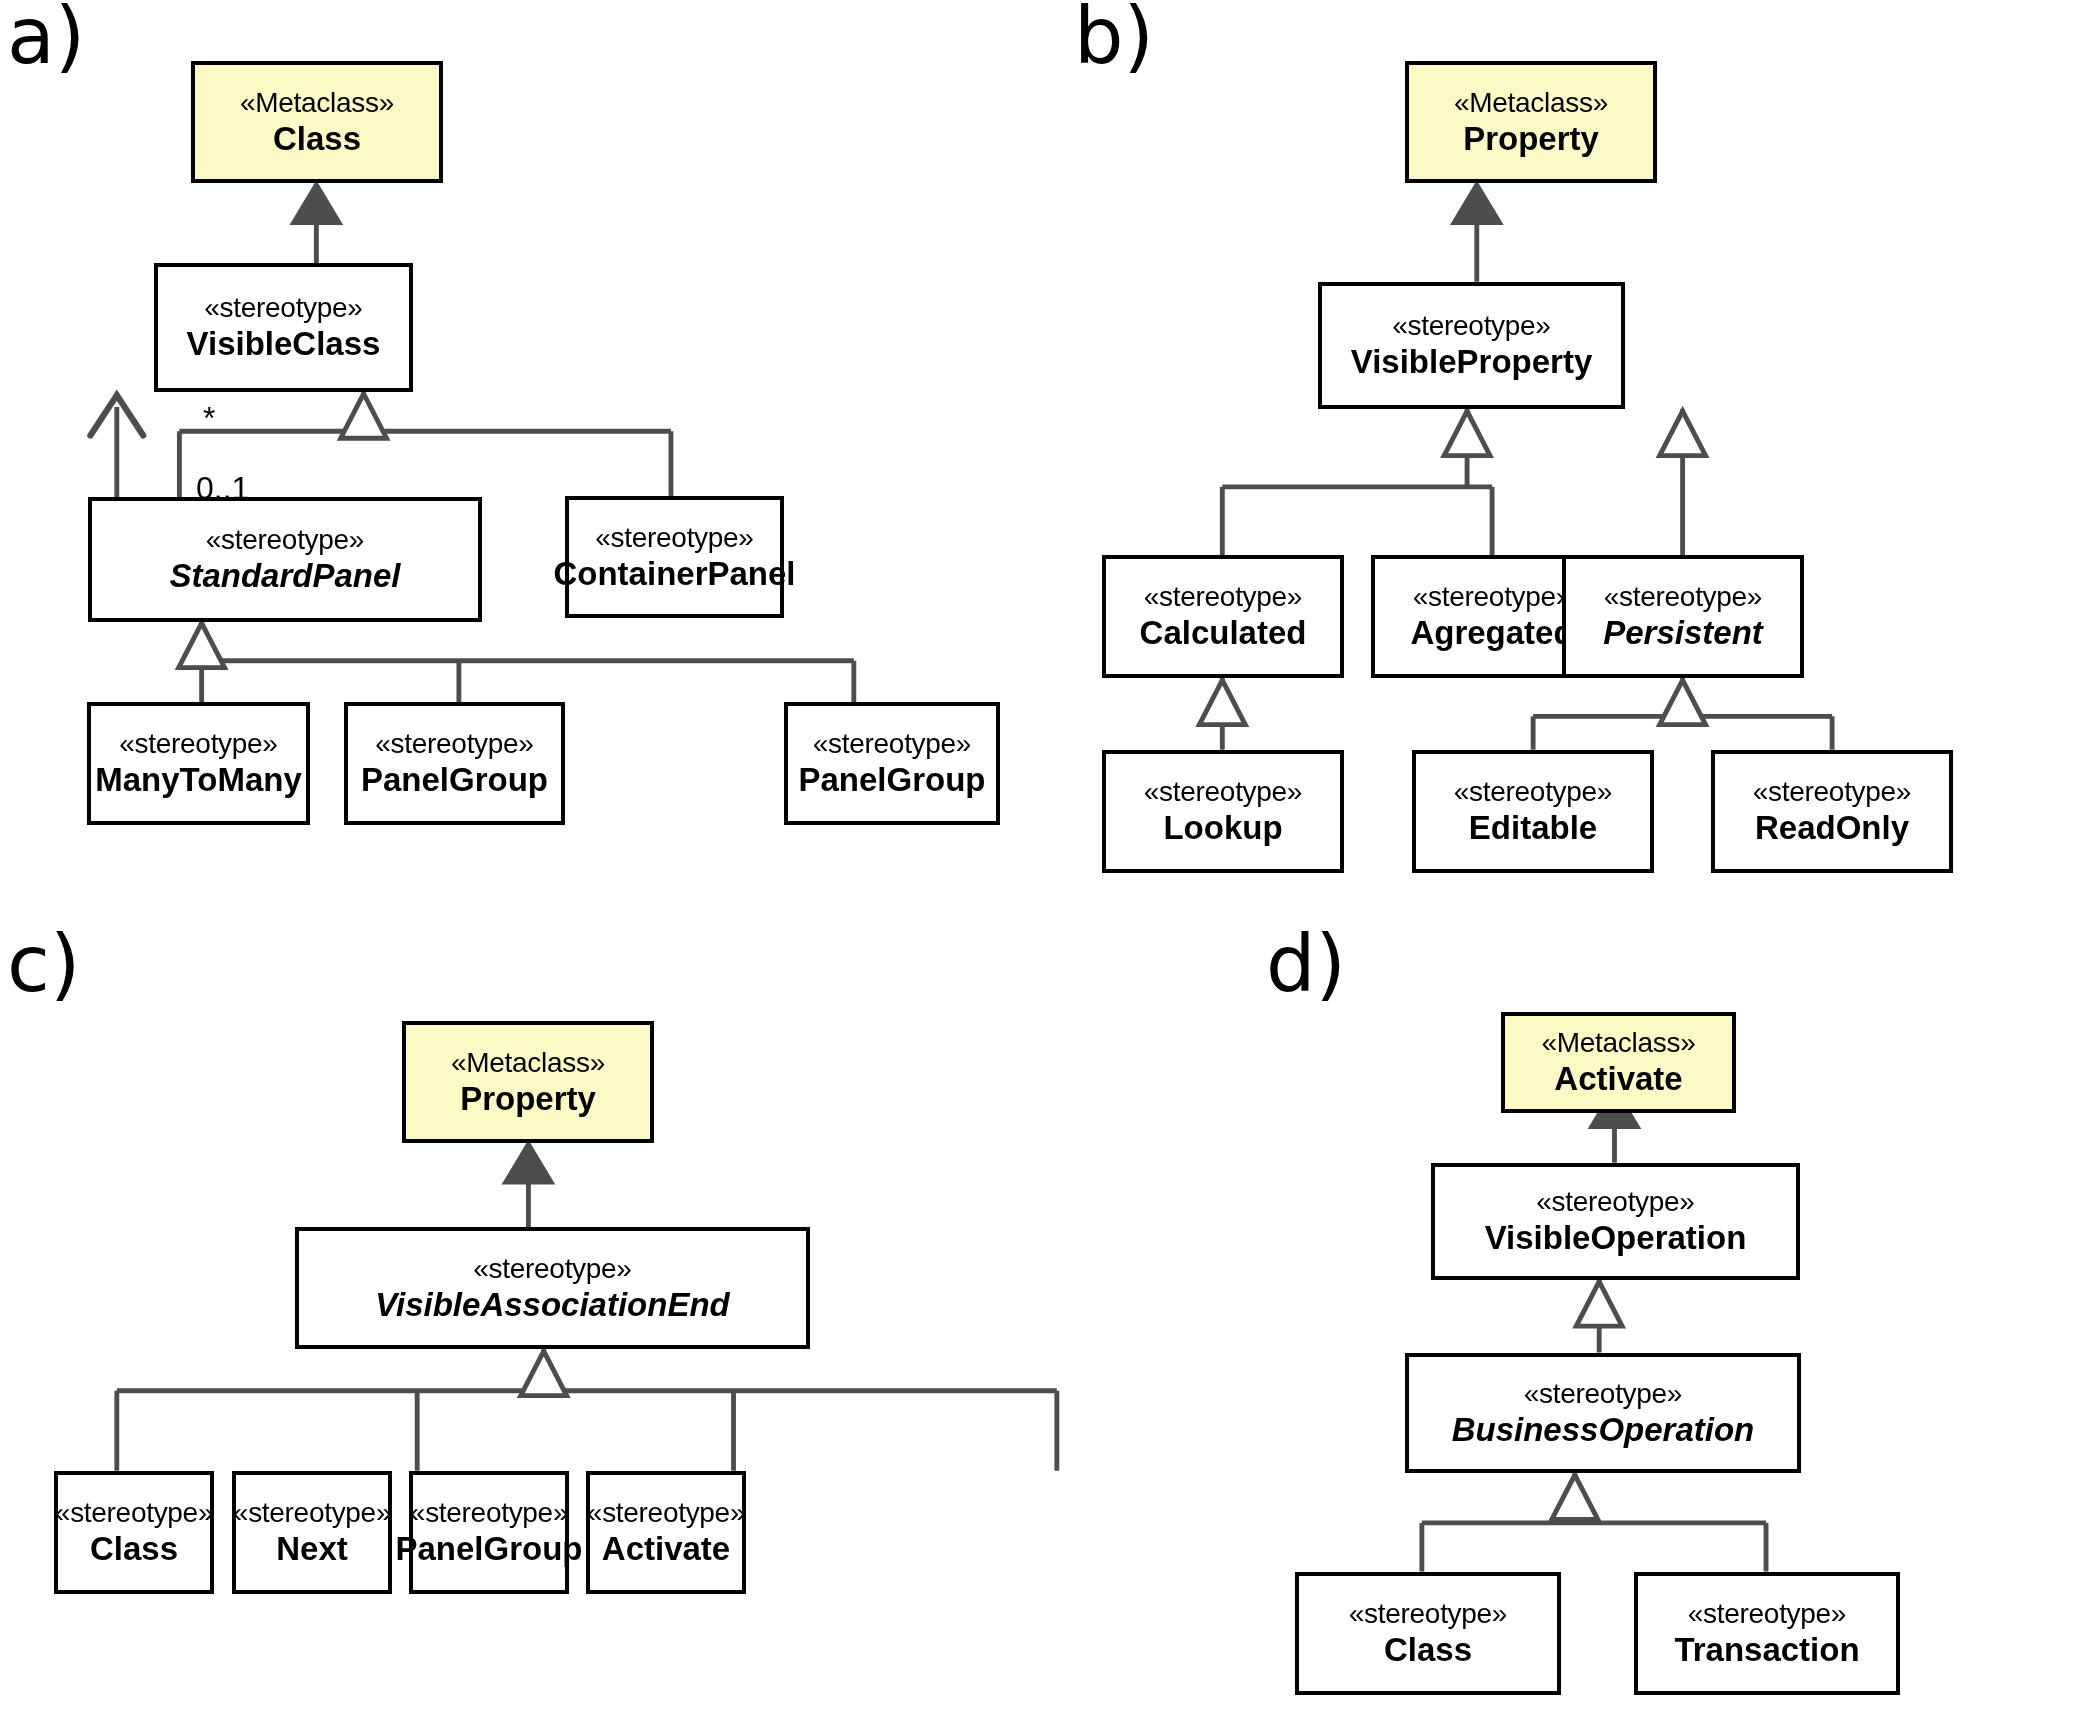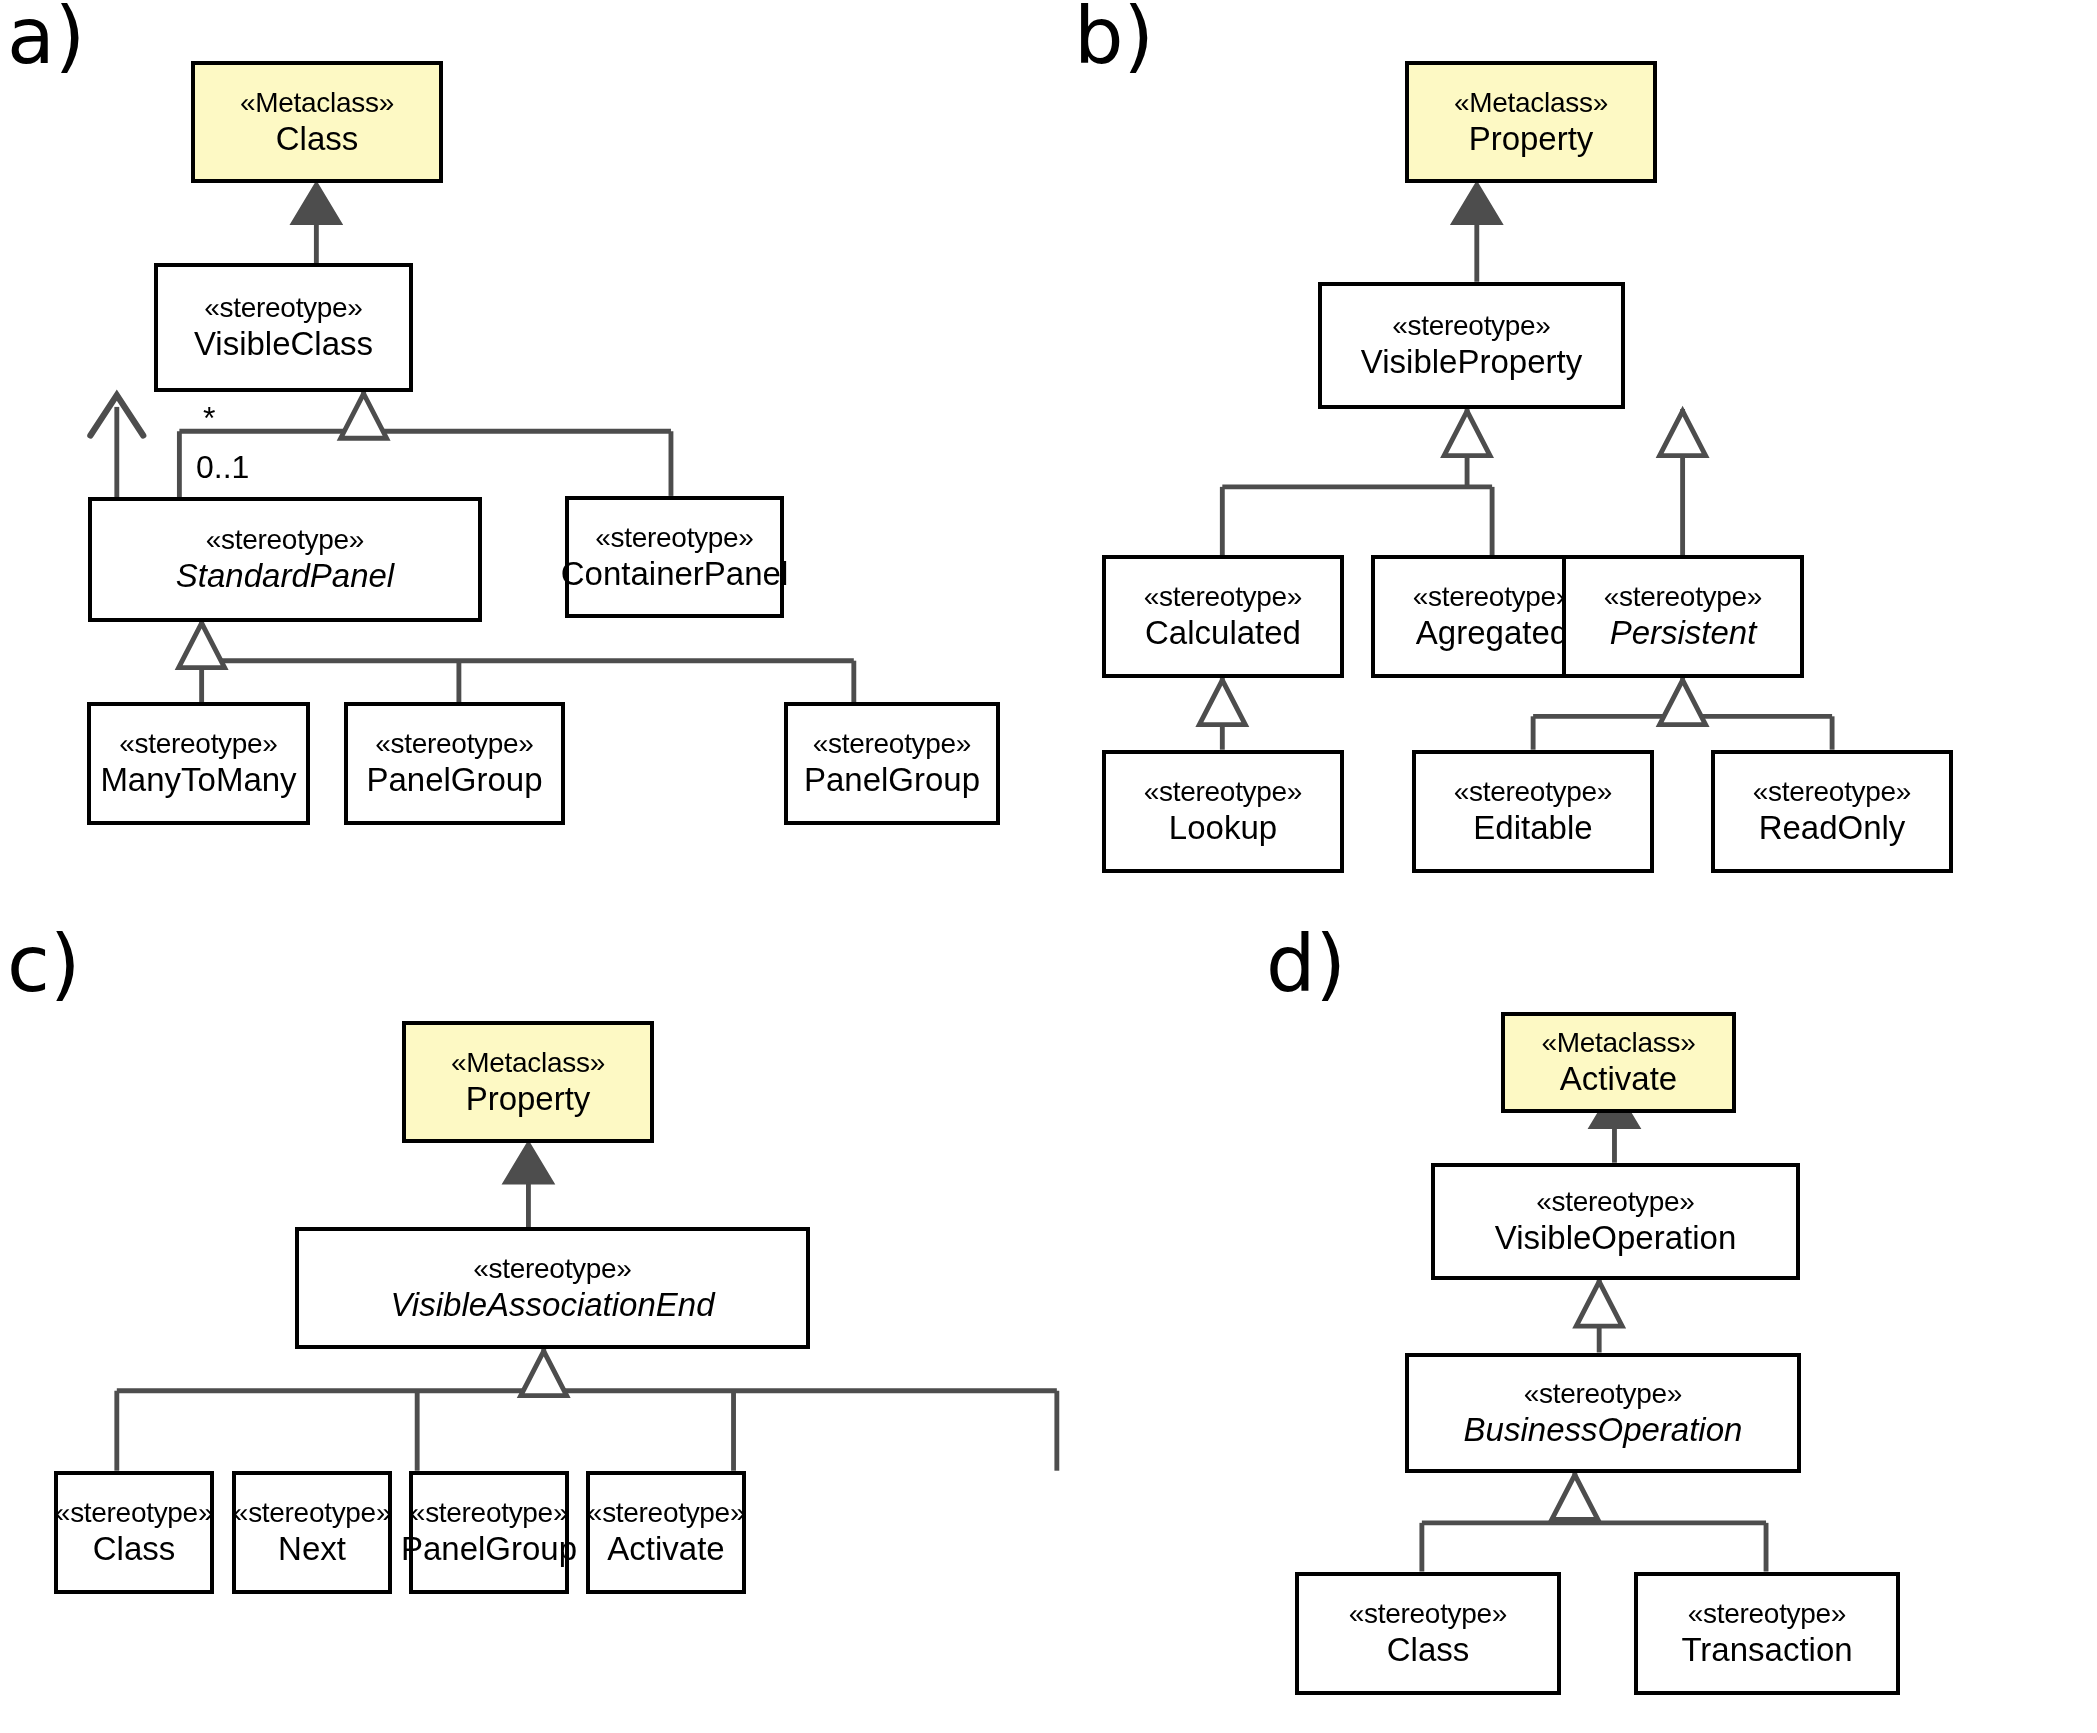--- a/index.html
+++ b/index.html
@@ -17,21 +17,21 @@
     text-align:left;
   }
   .umlbox.meta{background:#fdf9c4;}
   .kw{
     font-family:"Liberation Sans",sans-serif;
     font-size:28px;font-weight:400;color:#000;line-height:1.08;
     letter-spacing:-0.3px;white-space:nowrap;
   }
   .nm{
     font-family:"Liberation Sans",sans-serif;
-    font-size:33px;font-weight:normal;color:#000;line-height:1.08;
+    font-size:33px;font-weight:bold;color:#000;line-height:1.08;
     margin-top:3px;white-space:nowrap;
   }
   .nm.ital{font-style:italic;}
   .mult{
     position:absolute;font-family:"Liberation Sans",sans-serif;
     font-size:32px;color:#000;line-height:1;white-space:nowrap;
   }
 </style>
 </head>
 <body>
@@ -149,21 +149,21 @@
     <span class="kw">«stereotype»</span>
     <span class="nm">PanelGroup</span>
   </div>
 
   <div class="umlbox" style="left:784px;top:702px;width:216px;height:123px;">
     <span class="kw">«stereotype»</span>
     <span class="nm">PanelGroup</span>
   </div>
 
   <div class="mult" style="left:203px;top:402px;">*</div>
-  <div class="mult" style="left:196px;top:451px;">0..1</div>
+  <div class="mult" style="left:196px;top:472px;">0..1</div>
 
   <div class="umlbox meta" style="left:1405px;top:61px;width:252px;height:122px;">
     <span class="kw">«Metaclass»</span>
     <span class="nm">Property</span>
   </div>
 
   <div class="umlbox" style="left:1318px;top:282px;width:307px;height:127px;">
     <span class="kw">«stereotype»</span>
     <span class="nm">VisibleProperty</span>
   </div>

